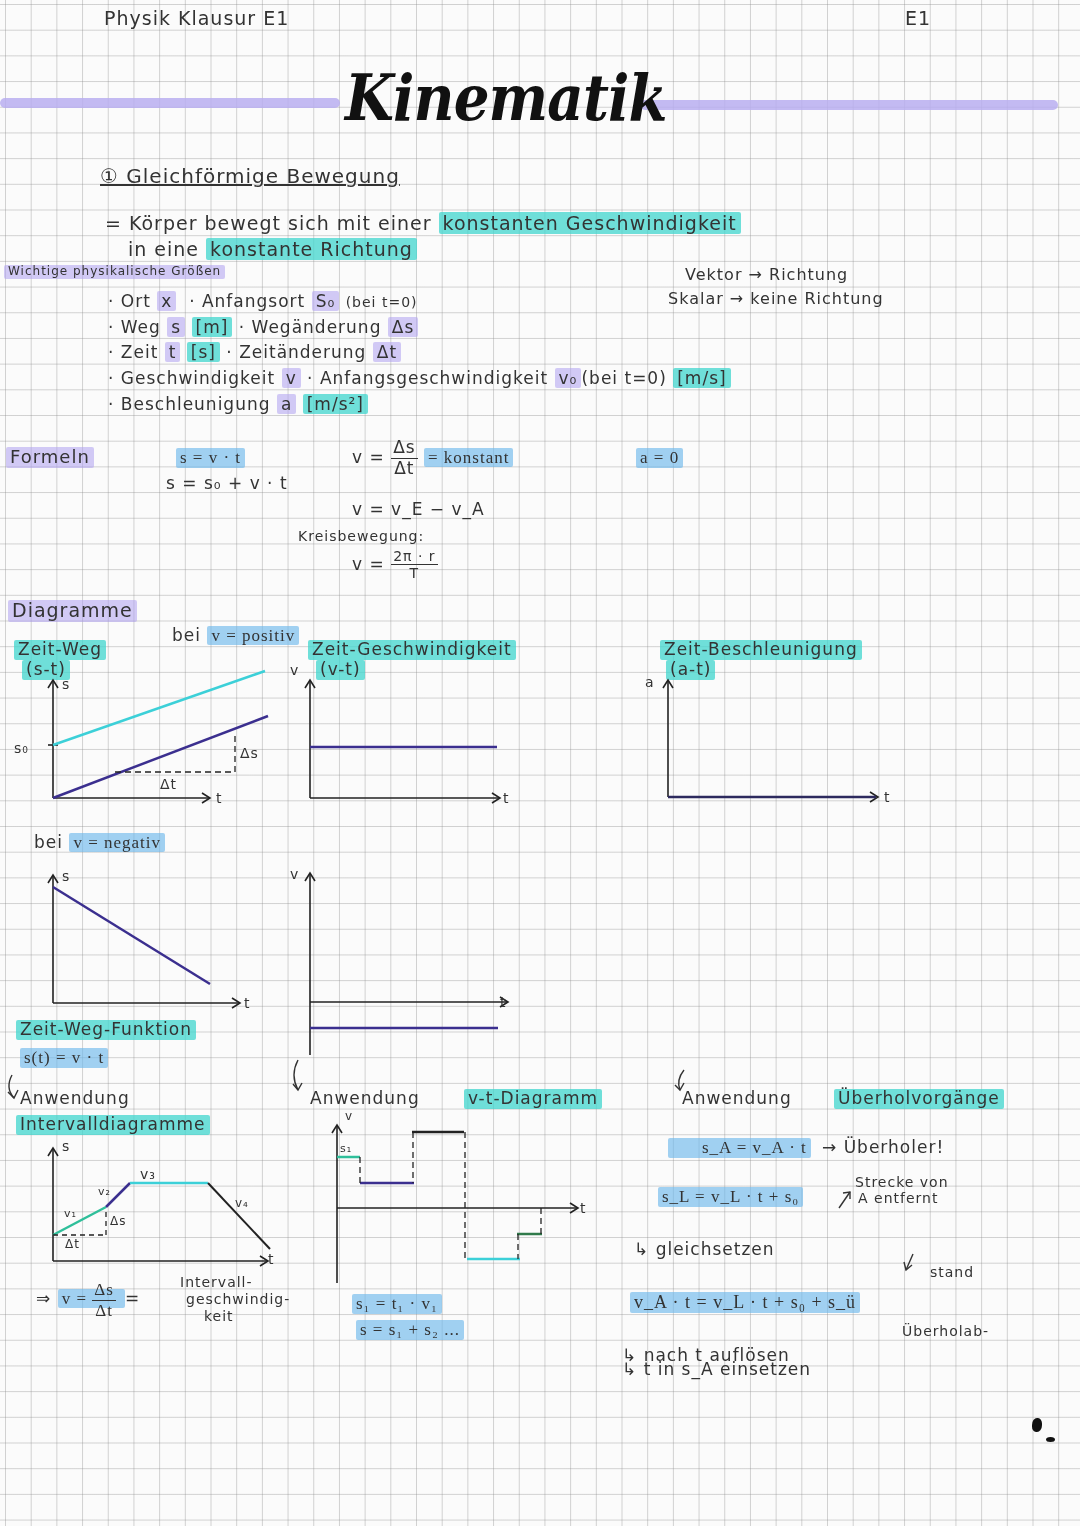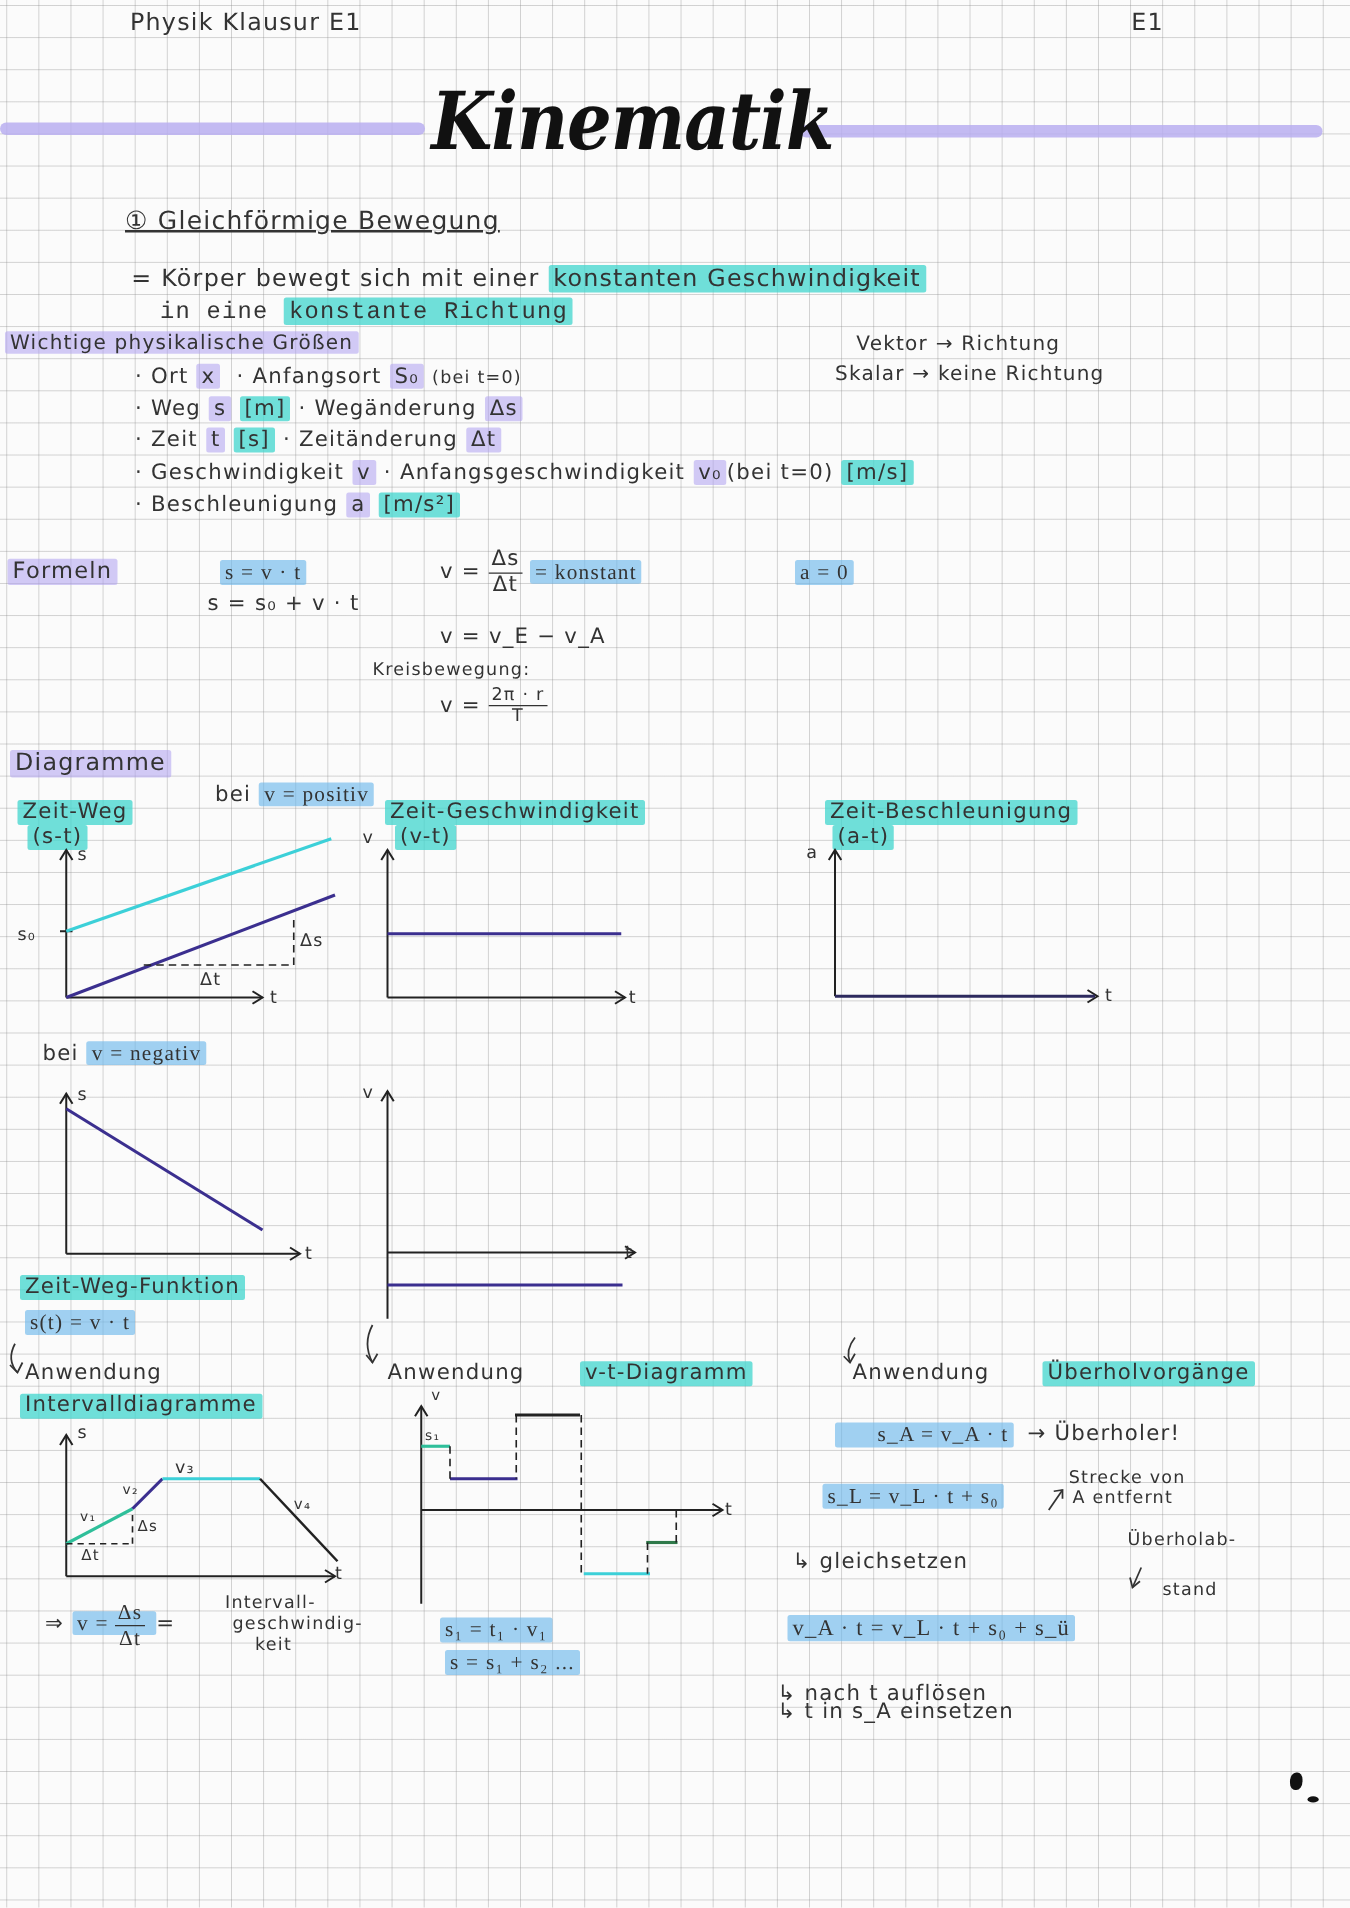--- a/index.html
+++ b/index.html
@@ -35,26 +35,26 @@
 <div class="bar" style="left:0;top:98px;width:340px;"></div>
 <div class="bar" style="left:640px;top:100px;width:418px;"></div>
 <div class="title">Kinematik</div>
 
 <div class="t" style="left:100px;top:165px;font-size:20px;text-decoration:underline;">① Gleichförmige Bewegung</div>
 
 <div class="t" style="left:105px;top:213px;font-size:19px;">
   <span>= Körper bewegt sich mit einer</span>
   <span class="hl-c">konstanten Geschwindigkeit</span>
 </div>
-<div class="t" style="left:128px;top:239px;font-size:19px;font-family:Liberation Mono, monospace;">
+<div class="t" style="left:128px;top:239px;font-size:19px;">
   <span>in eine</span>
   <span class="hl-c">konstante Richtung</span>
 </div>
 
-<div class="t hl-p" style="left:4px;top:265px;font-size:16px;">Wichtige physikalische Größen</div>
+<div class="t hl-p" style="left:4px;top:265px;font-size:12px;">Wichtige physikalische Größen</div>
 <div class="t" style="left:685px;top:266px;font-size:16px;">Vektor → Richtung</div>
 <div class="t" style="left:668px;top:290px;font-size:16px;">Skalar → keine Richtung</div>
 
 <div class="t" style="left:108px;top:292px;">
   <span>· Ort</span>
   <span class="hl-p">x</span>
   &nbsp;<span>· Anfangsort</span>
   <span class="hl-p">S₀</span>
   <span style="font-size:14px;">(bei t=0)</span>
 </div>
@@ -270,20 +270,20 @@
 <div class="t hl-b" style="left:356px;top:1320px;">s = s₁ + s₂ ...</div>
 
 <div class="t" style="left:682px;top:1089px;">Anwendung</div>
 <div class="t hl-c" style="left:834px;top:1089px;">Überholvorgänge</div>
 <div class="t hl-b" style="left:668px;top:1138px;padding-left:34px;">s_A = v_A · t</div>
 <div class="t" style="left:822px;top:1138px;">→ Überholer!</div>
 <div class="t hl-b" style="left:658px;top:1187px;">s_L = v_L · t + s₀</div>
 <div class="t sm" style="left:855px;top:1174px;">Strecke von</div>
 <div class="t sm" style="left:858px;top:1190px;">A entfernt</div>
 <div class="t" style="left:634px;top:1240px;">↳ gleichsetzen</div>
-<div class="t sm" style="left:902px;top:1224px;">Überholab-</div>
+<div class="t sm" style="left:902px;top:1323px;">Überholab-</div>
 <div class="t sm" style="left:930px;top:1264px;">stand</div>
 <div class="t hl-b" style="left:630px;top:1292px;font-size:18px;">v_A · t = v_L · t + s₀ + s_ü</div>
 <div class="t" style="left:622px;top:1330px;margin-top:16px;">↳ nach t auflösen</div>
 <div class="t" style="left:622px;top:1360px;">↳ t in s_A einsetzen</div>
 
 <div class="dot" style="left:1032px;top:1418px;width:10px;height:14px;background:#111;border-radius:50% 40% 50% 40%;"></div>
 <div class="dot" style="left:1046px;top:1437px;width:9px;height:5px;background:#111;border-radius:50%;"></div>
 
 </body></html>

